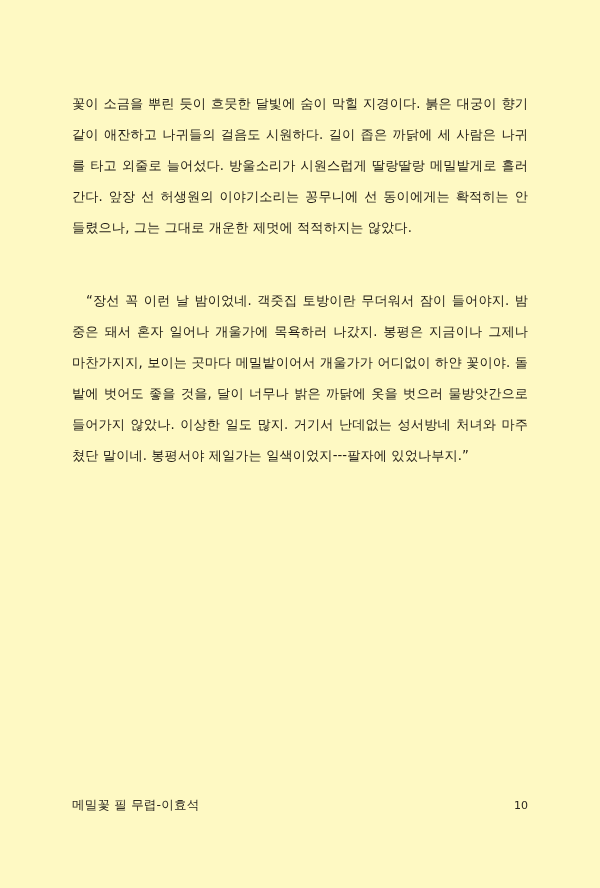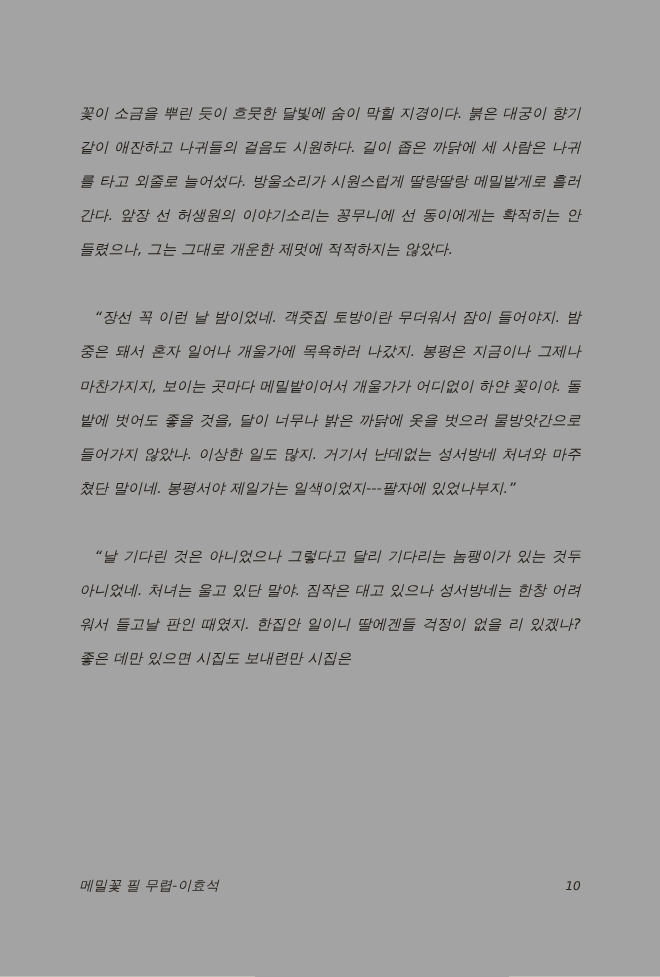--- a/index.html
+++ b/index.html
@@ -13,37 +13,36 @@
     font-family: "DejaVu Sans", "Liberation Sans", sans-serif;
     color: #211d17;
     overflow: hidden;
   }
   .page {
     position: relative;
     width: 600px;
     height: 888px;
     box-sizing: border-box;
     padding: 88px 72px 0 72px;
-    background: #a3a3a3;
-    font-style: italic;
+    background: #fef9c3;
   }
   .body-text {
     font-size: 13.2px;
     line-height: 31px;
     text-align: justify;
     text-justify: inter-character;
     letter-spacing: 0.1px;
     word-break: break-all;
   }
   .para {
     margin: 0;
     text-indent: 14px;
   }
   .para.gap {
-    margin-top: 31px;
+    margin-top: 42px;
   }
   .para.noindent {
     text-indent: 0;
   }
   .footer {
     position: absolute;
     left: 72px;
     right: 72px;
     bottom: 74px;
     display: flex;
@@ -61,21 +60,20 @@
   }
 </style>
 </head>
 <body>
 
 <div class="page">
 
   <div class="body-text">
     <p class="para noindent">꽃이 소금을 뿌린 듯이 흐뭇한 달빛에 숨이 막힐 지경이다. 붉은 대궁이 향기같이 애잔하고 나귀들의 걸음도 시원하다. 길이 좁은 까닭에 세 사람은 나귀를 타고 외줄로 늘어섰다. 방울소리가 시원스럽게 딸랑딸랑 메밀밭게로 흘러간다. 앞장 선 허생원의 이야기소리는 꽁무니에 선 동이에게는 확적히는 안 들렸으나, 그는 그대로 개운한 제멋에 적적하지는 않았다.</p>
     <p class="para gap">“장선 꼭 이런 날 밤이었네. 객줏집 토방이란 무더워서 잠이 들어야지. 밤중은 돼서 혼자 일어나 개울가에 목욕하러 나갔지. 봉평은 지금이나 그제나 마찬가지지, 보이는 곳마다 메밀밭이어서 개울가가 어디없이 하얀 꽃이야. 돌밭에 벗어도 좋을 것을, 달이 너무나 밝은 까닭에 옷을 벗으러 물방앗간으로 들어가지 않았나. 이상한 일도 많지. 거기서 난데없는 성서방네 처녀와 마주쳤단 말이네. 봉평서야 제일가는 일색이었지---팔자에 있었나부지.”</p>
-    <p class="para gap">“날 기다린 것은 아니었으나 그렇다고 달리 기다리는 놈팽이가 있는 것두 아니었네. 처녀는 울고 있단 말야. 짐작은 대고 있으나 성서방네는 한창 어려워서 들고날 판인 때였지. 한집안 일이니 딸에겐들 걱정이 없을 리 있겠나? 좋은 데만 있으면 시집도 보내련만 시집은</p>
   </div>
 
   <div class="footer">
     <span class="footer-title">메밀꽃 필 무렵-이효석</span>
     <span class="footer-page">10</span>
   </div>
 
 </div>
 
 </body></html>

